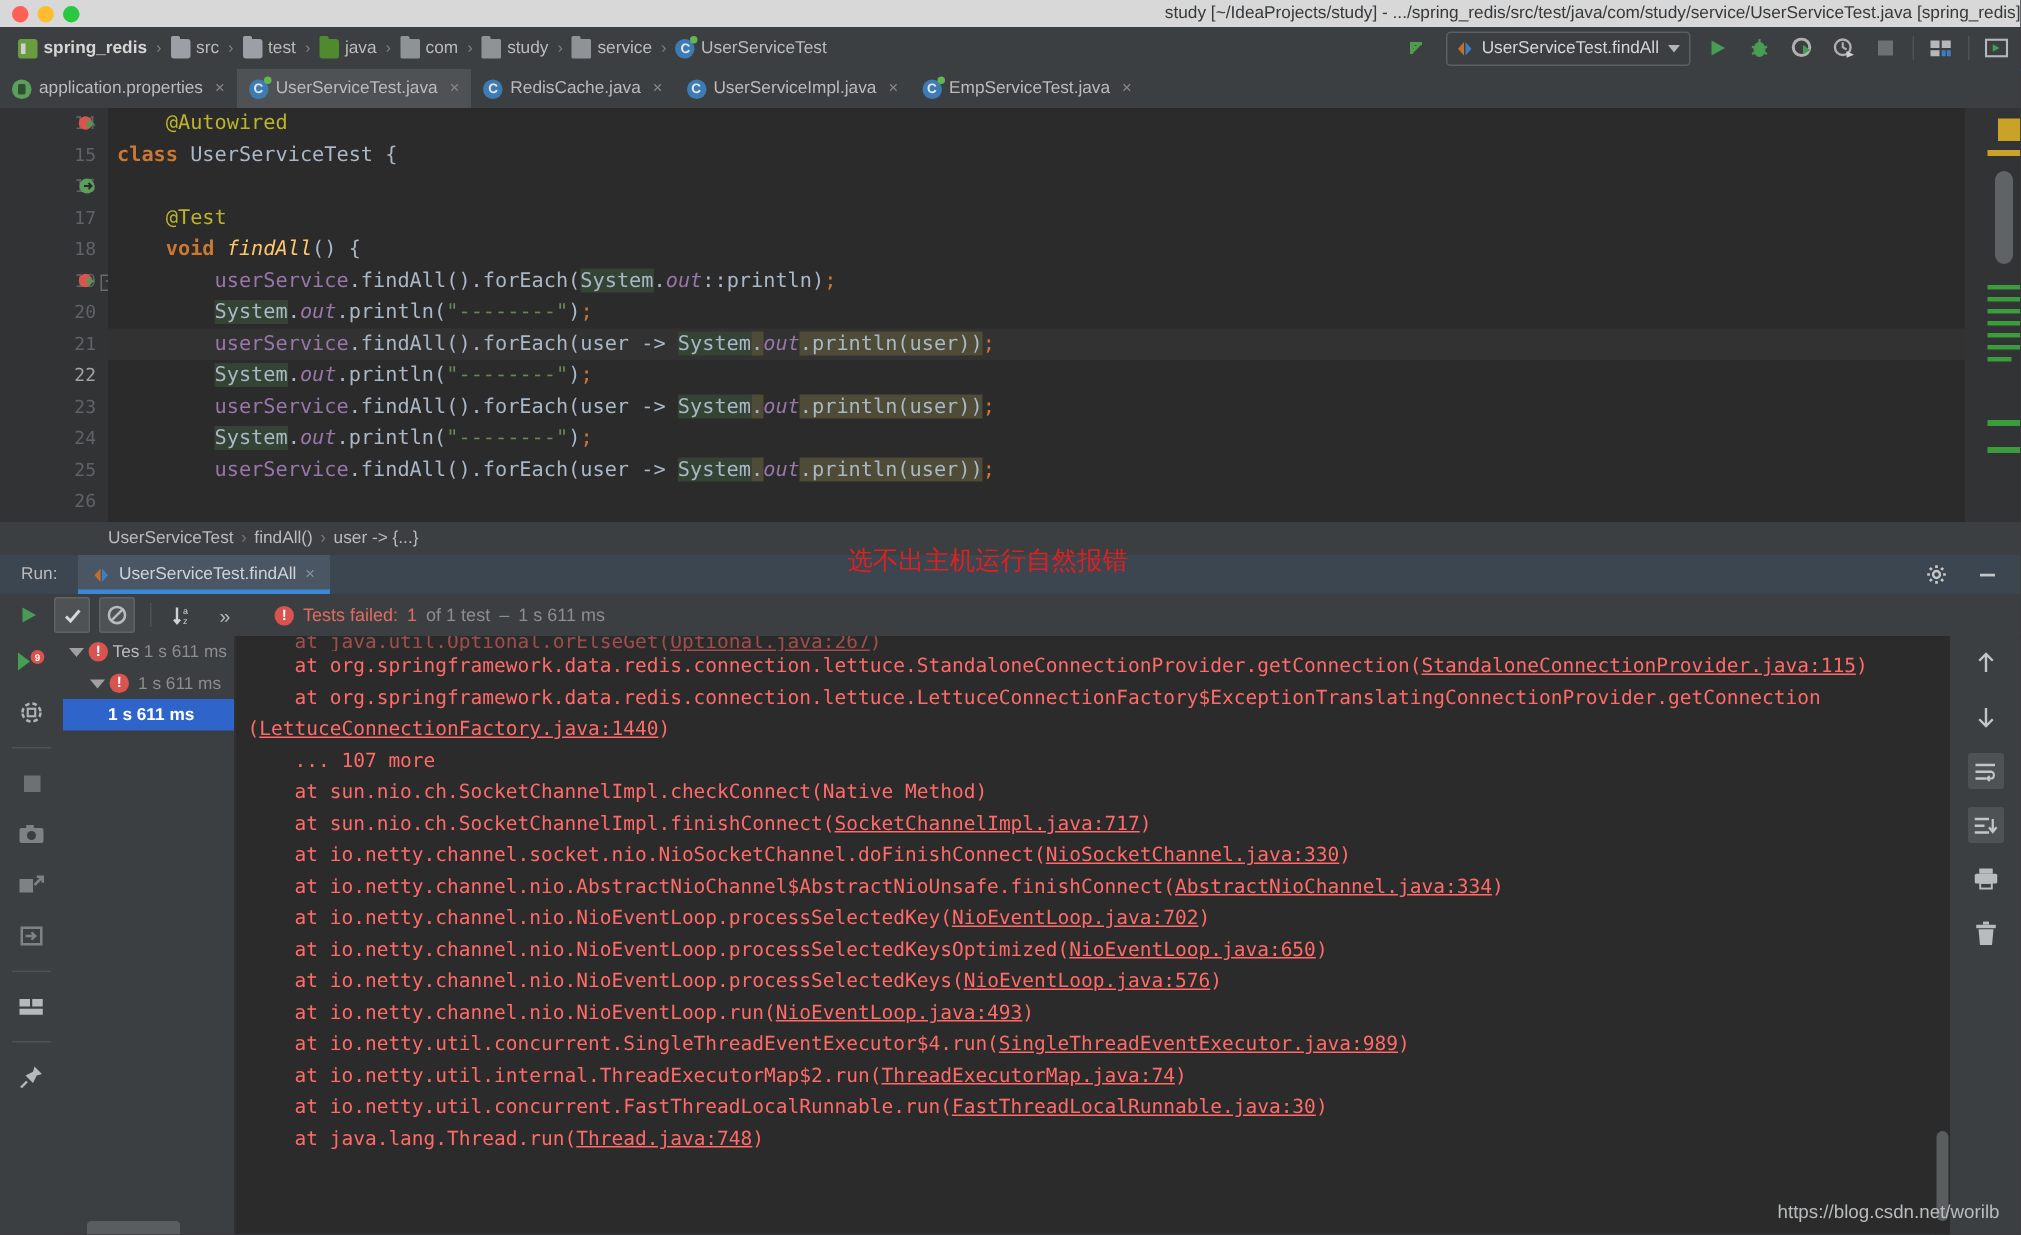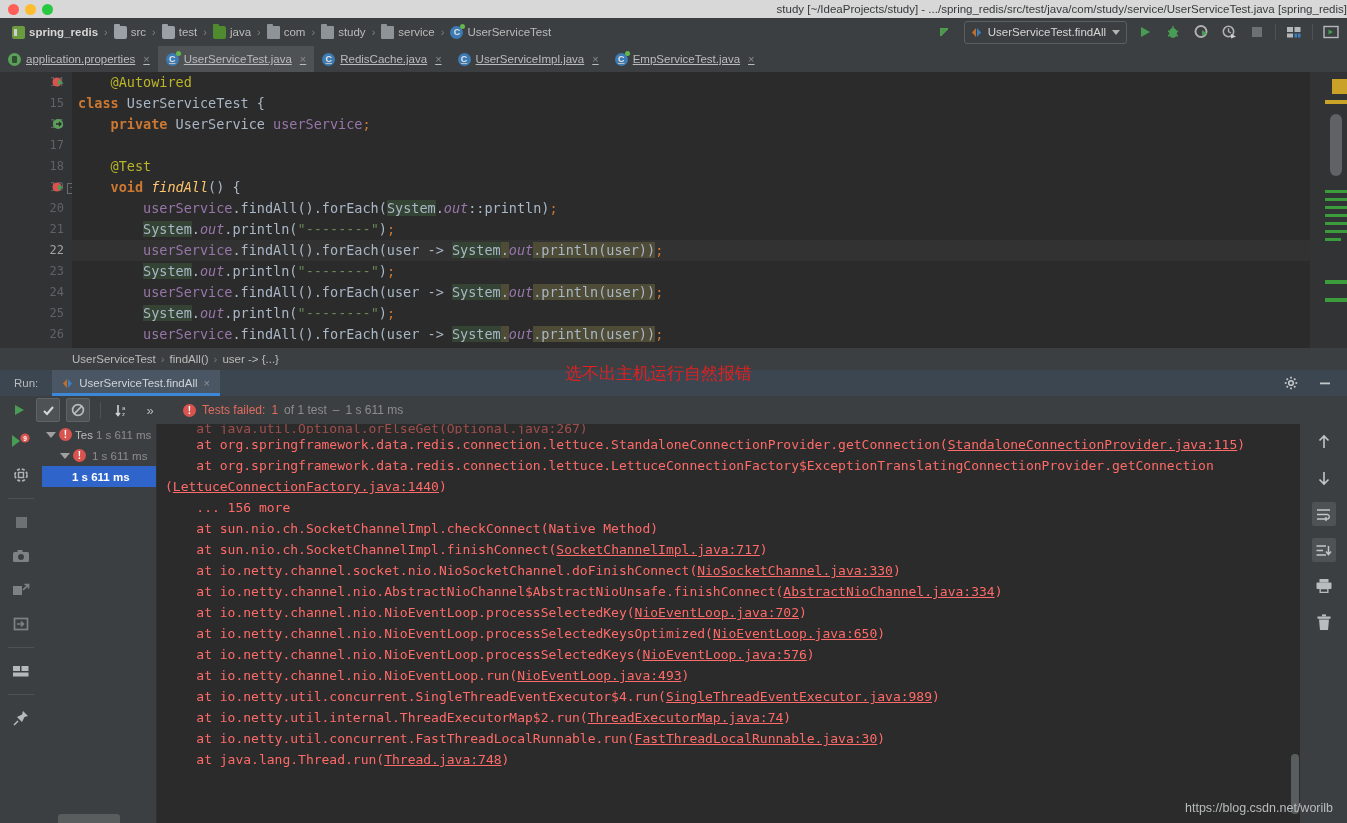--- a/index.html
+++ b/index.html
@@ -64,21 +64,21 @@
   .tbtn{width:20px;height:20px;display:flex;align-items:center;justify-content:center;position:relative;}
   .vdiv{width:1px;height:16px;background:#4f5254;}
 
   
   .tabbar{
     position:absolute;left:0;top:46px;width:1347px;height:26px;
     background:#3c3f41;border-bottom:1px solid #2b2b2b;display:flex;align-items:stretch;
   }
   .tab{
     display:flex;align-items:center;gap:5px;padding:0 8px;font-size:11.5px;color:#bbbbbb;
-    white-space:nowrap;position:relative;text-decoration:underline;
+    white-space:nowrap;position:relative;
   }
   .tab.active{background:#4e5254;}
   .tab .x{color:#8a8a8a;font-size:11px;margin-left:3px;}
   .ic-props{width:13px;height:13px;border-radius:50%;background:#5aa05a;position:relative;}
   .ic-props:after{content:"";position:absolute;left:4px;top:3px;width:5px;height:7px;background:#2f4f2f;border-radius:1px;}
 
   
   .editor{
     position:absolute;left:0;top:72px;width:1347px;height:276px;
     background:#2b2b2b;overflow:hidden;
@@ -416,21 +416,20 @@
           <span class="ln">25</span>
         </div>
       <div class="gline">
           <span class="ln">26</span>
         </div>
     </div>
 
     <div class="code-area" id="code-area">
         <div class="code-line"><span class="ann">    @Autowired</span></div>
         <div class="code-line"><span class="kw">class </span><span class="cls">UserServiceTest</span><span class="plain"> {</span></div>
-        <div class="code-line"><span class="kw">    private </span><span class="cls">UserService </span><span class="fld">userService</span><span class="sem">;</span></div>
         <div class="code-line"><span class="plain"></span></div>
         <div class="code-line"><span class="ann">    @Test</span></div>
         <div class="code-line"><span class="kw">    void </span><span class="mth">findAll</span><span class="plain">() {</span></div>
         <div class="code-line"><span class="plain">        </span><span class="fld">userService</span><span class="plain">.findAll().forEach(</span><span class="sysh">System</span><span class="plain">.</span><span class="outi">out</span><span class="plain">::println)</span><span class="sem">;</span></div>
         <div class="code-line"><span class="plain">        </span><span class="sysh">System</span><span class="plain">.</span><span class="outi">out</span><span class="plain">.println(</span><span class="str">"--------"</span><span class="plain">)</span><span class="sem">;</span></div>
         <div class="code-line hl"><span class="plain">        </span><span class="fld">userService</span><span class="plain">.findAll().forEach(user -&gt; </span><span class="sysh">System</span><span class="lamb">.</span><span class="outi">out</span><span class="lamb">.println(user))</span><span class="sem">;</span></div>
         <div class="code-line"><span class="plain">        </span><span class="sysh">System</span><span class="plain">.</span><span class="outi">out</span><span class="plain">.println(</span><span class="str">"--------"</span><span class="plain">)</span><span class="sem">;</span></div>
         <div class="code-line"><span class="plain">        </span><span class="fld">userService</span><span class="plain">.findAll().forEach(user -&gt; </span><span class="sysh">System</span><span class="lamb">.</span><span class="outi">out</span><span class="lamb">.println(user))</span><span class="sem">;</span></div>
         <div class="code-line"><span class="plain">        </span><span class="sysh">System</span><span class="plain">.</span><span class="outi">out</span><span class="plain">.println(</span><span class="str">"--------"</span><span class="plain">)</span><span class="sem">;</span></div>
         <div class="code-line"><span class="plain">        </span><span class="fld">userService</span><span class="plain">.findAll().forEach(user -&gt; </span><span class="sysh">System</span><span class="lamb">.</span><span class="outi">out</span><span class="lamb">.println(user))</span><span class="sem">;</span></div>
@@ -609,21 +608,21 @@
       <div class="tt-row sel" style="padding-left:30px;">
         <span class="tt-time">1 s 611 ms</span>
       </div>
     </div>
 
     <div class="console" id="console">
         <div class="cline first"><span>    at java.util.Optional.orElseGet(</span><span class="lnk">Optional.java:267</span><span>)</span></div>
         <div class="cline"><span>    at org.springframework.data.redis.connection.lettuce.StandaloneConnectionProvider.getConnection(</span><span class="lnk">StandaloneConnectionProvider.java:115</span><span>)</span></div>
         <div class="cline"><span>    at org.springframework.data.redis.connection.lettuce.LettuceConnectionFactory$ExceptionTranslatingConnectionProvider.getConnection</span></div>
         <div class="cline"><span>(</span><span class="lnk">LettuceConnectionFactory.java:1440</span><span>)</span></div>
-        <div class="cline"><span>    ... 156 more</span></div>
+        <div class="cline"><span>    ... 107 more</span></div>
         <div class="cline"><span>    at sun.nio.ch.SocketChannelImpl.checkConnect(Native Method)</span></div>
         <div class="cline"><span>    at sun.nio.ch.SocketChannelImpl.finishConnect(</span><span class="lnk">SocketChannelImpl.java:717</span><span>)</span></div>
         <div class="cline"><span>    at io.netty.channel.socket.nio.NioSocketChannel.doFinishConnect(</span><span class="lnk">NioSocketChannel.java:330</span><span>)</span></div>
         <div class="cline"><span>    at io.netty.channel.nio.AbstractNioChannel$AbstractNioUnsafe.finishConnect(</span><span class="lnk">AbstractNioChannel.java:334</span><span>)</span></div>
         <div class="cline"><span>    at io.netty.channel.nio.NioEventLoop.processSelectedKey(</span><span class="lnk">NioEventLoop.java:702</span><span>)</span></div>
         <div class="cline"><span>    at io.netty.channel.nio.NioEventLoop.processSelectedKeysOptimized(</span><span class="lnk">NioEventLoop.java:650</span><span>)</span></div>
         <div class="cline"><span>    at io.netty.channel.nio.NioEventLoop.processSelectedKeys(</span><span class="lnk">NioEventLoop.java:576</span><span>)</span></div>
         <div class="cline"><span>    at io.netty.channel.nio.NioEventLoop.run(</span><span class="lnk">NioEventLoop.java:493</span><span>)</span></div>
         <div class="cline"><span>    at io.netty.util.concurrent.SingleThreadEventExecutor$4.run(</span><span class="lnk">SingleThreadEventExecutor.java:989</span><span>)</span></div>
         <div class="cline"><span>    at io.netty.util.internal.ThreadExecutorMap$2.run(</span><span class="lnk">ThreadExecutorMap.java:74</span><span>)</span></div>

